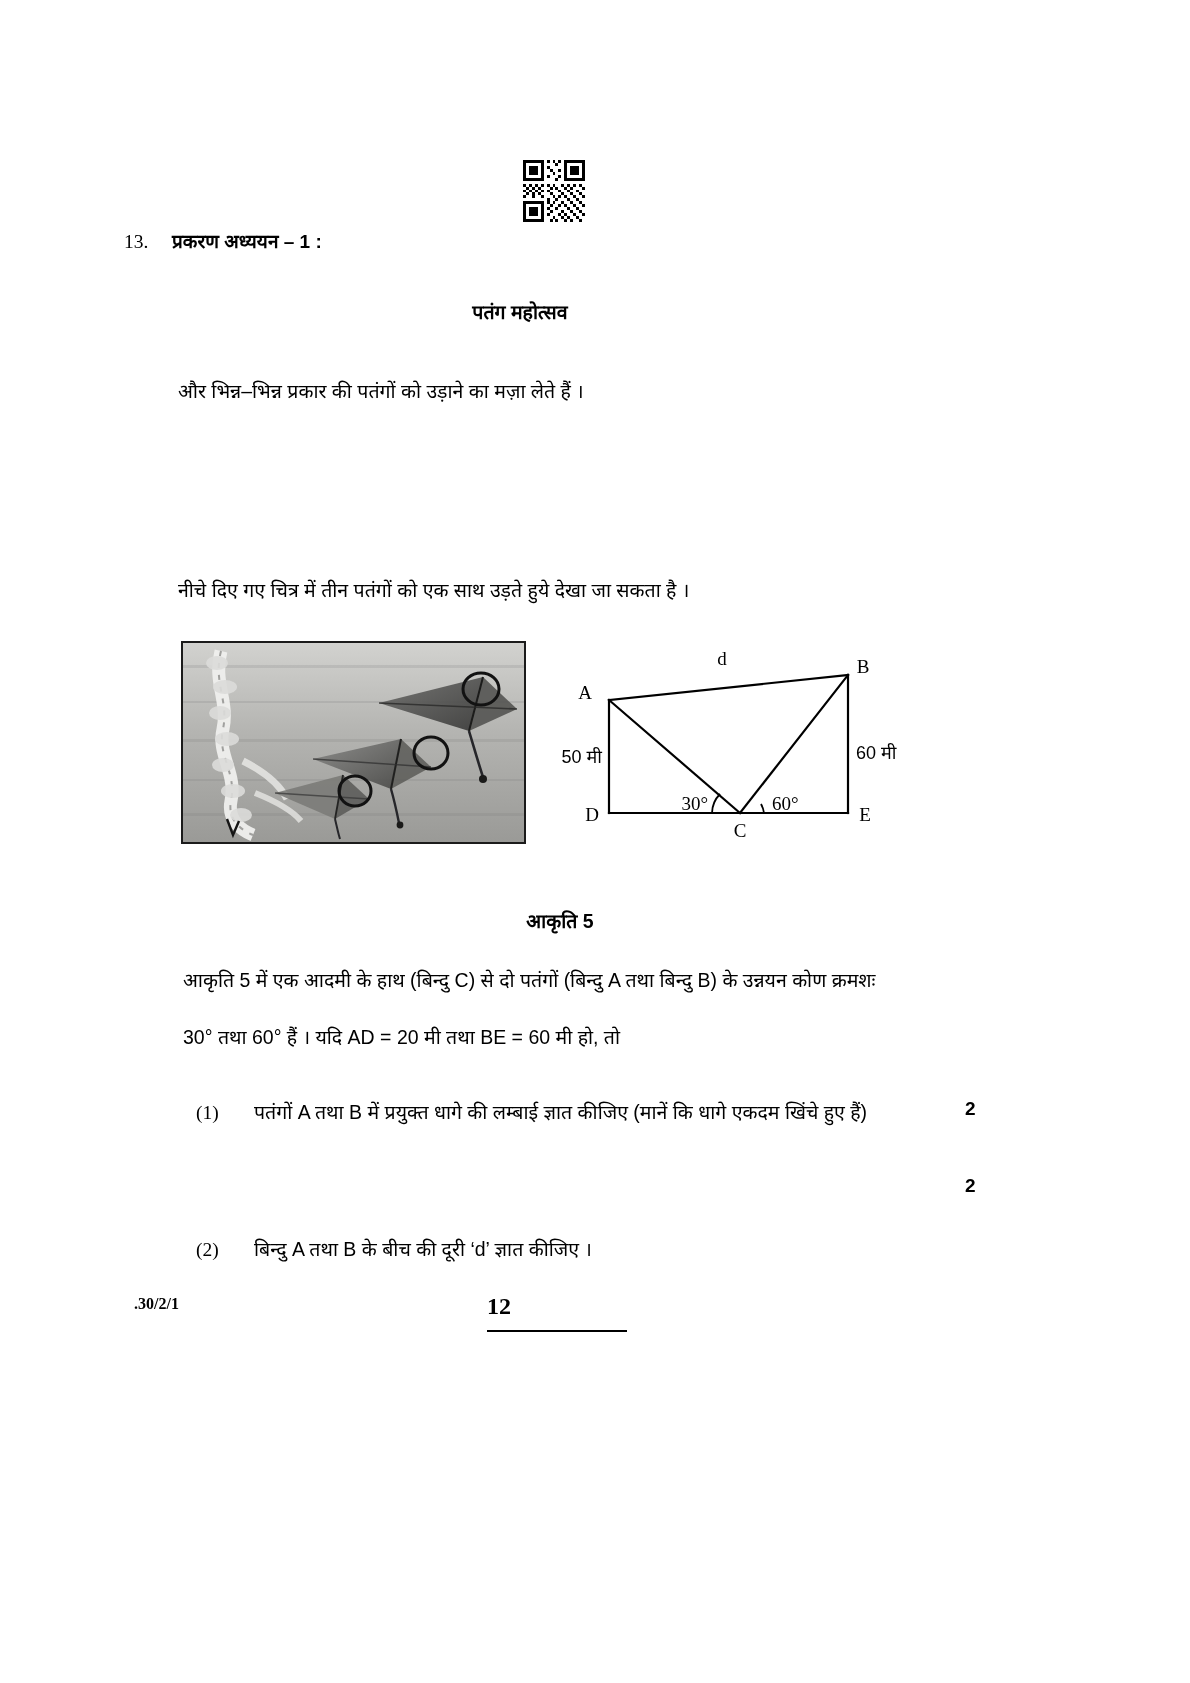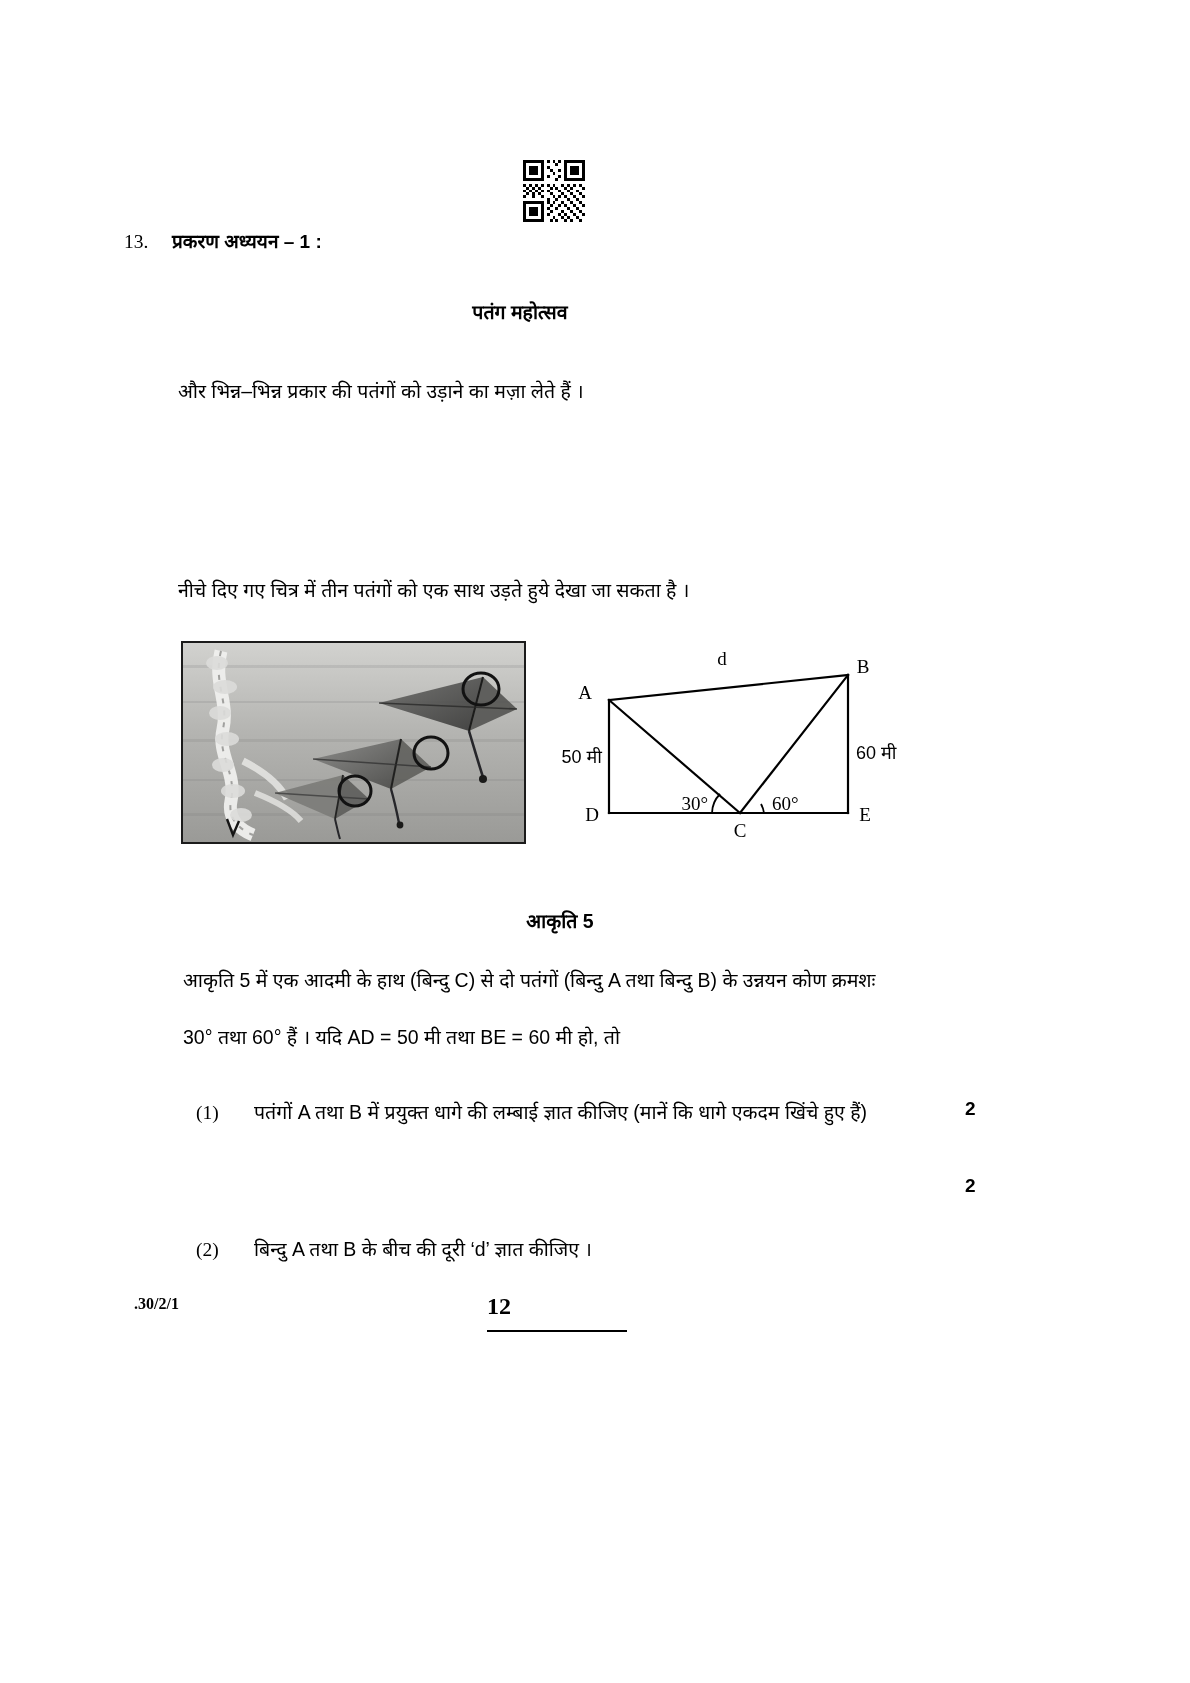--- a/index.html
+++ b/index.html
@@ -430,21 +430,21 @@
           <text x="296" y="124" text-anchor="start">60 मी</text>
         </g>
       </svg>
     </div>
   </div>
 
   <div class="fig-caption">आकृति 5</div>
 
   <div class="para p3">
     <span class="ln">आकृति 5 में एक आदमी के हाथ (बिन्दु C) से दो पतंगों (बिन्दु A तथा बिन्दु B) के उन्नयन कोण क्रमशः</span>
-    <span class="ln">30° तथा 60° हैं । यदि AD = 50 मी तथा BE = 60 मी हो, तो</span>
+    <span class="ln">30° तथा 60° हैं । यदि AD = 20 मी तथा BE = 60 मी हो, तो</span>
   </div>
 
   <div class="subq s1">
     <span class="lbl">(1)</span><span>पतंगों A तथा B में प्रयुक्त धागे की लम्बाई ज्ञात कीजिए (मानें कि धागे एकदम खिंचे हुए हैं)</span>
   </div>
   <div class="marks m1">2</div>
 
   <div class="subq s2">
     <span class="lbl">(2)</span><span>बिन्दु A तथा B के बीच की दूरी ‘d’ ज्ञात कीजिए ।</span>
   </div>

